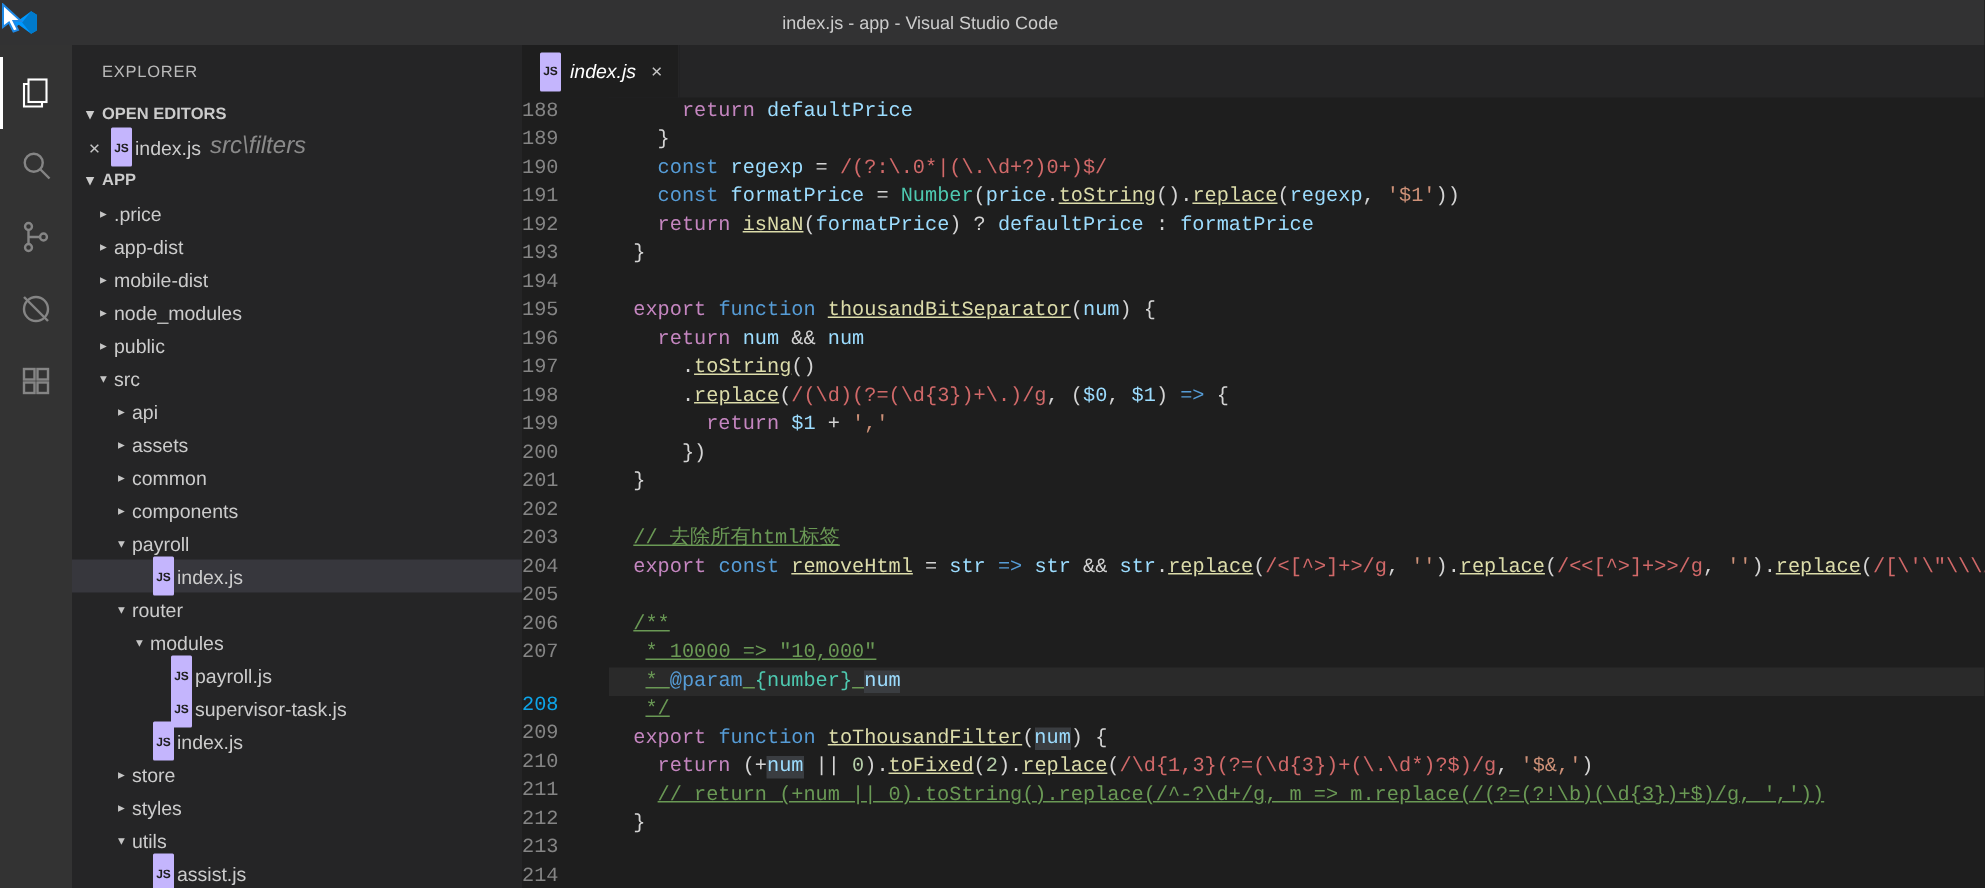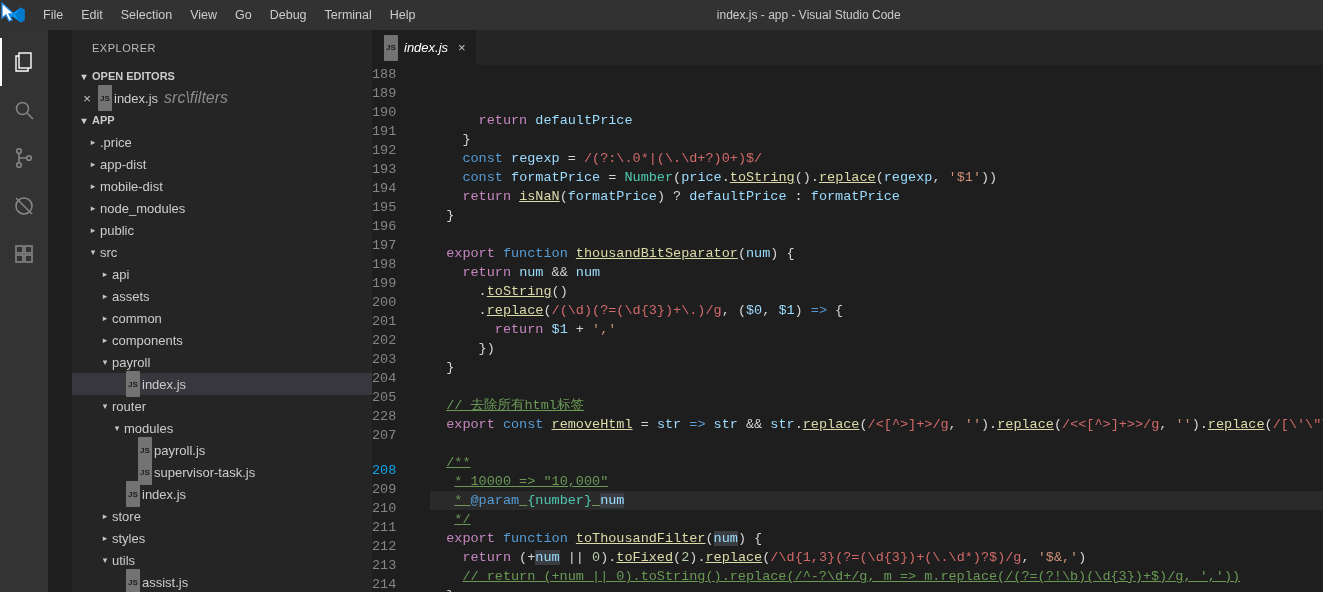--- a/index.html
+++ b/index.html
@@ -60,21 +60,20 @@
   }
   .activity-item.active { color: #ffffff; border-left: 2px solid #fff; padding-right: 2px; }
 
   
   .sidebar {
     width: 300px;
     background: #252526;
     display: flex; flex-direction: column;
     font-size: 13px;
     color: #cccccc;
-    margin-left: 24px;
   }
   .sidebar-title {
     height: 35px;
     display: flex; align-items: center;
     padding-left: 20px;
     font-size: 11px;
     letter-spacing: 0.5px;
     color: #bbbbbb;
   }
   .section-header {
@@ -133,21 +132,20 @@
     padding-top: 0;
     line-height: 19px;
   }
   .code {
     flex: 1;
     color: #d4d4d4;
     line-height: 19px;
     white-space: pre;
     overflow: hidden;
     position: relative;
-    margin-top: 46px;
   }
   .line { height: 19px; }
   .line.hl { background: #2a2a2a; }
   .line .word-hl { background: #3a3d41; }
 
   
   .c-kw   { color: #569cd6; }
   .c-kw2  { color: #c586c0; }
   .c-fn   { color: #dcdcaa; text-decoration: underline; }
   .c-var  { color: #9cdcfe; }
@@ -155,21 +153,21 @@
   .c-str  { color: #ce9178; }
   .c-re   { color: #d16969; }
   .c-cm   { color: #6a9955; text-decoration: underline; }
   .c-pn   { color: #d4d4d4; }
   .c-ty   { color: #4ec9b0; }
 
   
   .js-badge {
     display: inline-flex; align-items: center; justify-content: center;
     width: 14px; height: 26px;
-    background: #737373;
+    background: #c4b5fd;
     color: #1e1e1e;
     font-size: 8px; font-weight: 700;
     border-radius: 1px;
     font-family: Arial, sans-serif;
     font-style: normal;
   }
 
   
   .cursor-arrow {
     position: absolute;
@@ -184,30 +182,20 @@
   <path d="M1 1 L1 16 L5 13 L8 19 L11 18 L8 12 L13 12 Z" fill="#ffffff" stroke="#1e88e5" stroke-width="1.3"></path>
 </svg>
 
 <div class="title-bar">
   <div class="win-icon">
     <svg width="18" height="18" viewBox="0 0 24 24">
         <path fill="#0098ff" d="M17 2 L22 5 V19 L17 22 L6 14 L2 17 V7 L6 10 Z"></path>
         <path fill="#007acc" d="M17 2 L22 5 V19 L17 22 L9 12 Z"></path>
       </svg>
   </div>
-  <div class="menu" id="menu-bar">
-      <div class="menu-item">File</div>
-      <div class="menu-item">Edit</div>
-      <div class="menu-item">Selection</div>
-      <div class="menu-item">View</div>
-      <div class="menu-item">Go</div>
-      <div class="menu-item">Debug</div>
-      <div class="menu-item">Terminal</div>
-      <div class="menu-item">Help</div>
-    </div>
   <div class="title-text">index.js - app - Visual Studio Code</div>
 </div>
 
 <div class="workbench">
 
   <div class="activity-bar" id="activity-bar">
       <div class="activity-item active">
         <svg width="24" height="24" viewBox="0 0 24 24" fill="none" stroke="currentColor" stroke-width="1.4">
           <rect x="7" y="3" width="12" height="15"></rect>
           <path d="M7 6 H4 V21 H16 V18"></path>
@@ -411,21 +399,21 @@
           <div class="line">196</div>
           <div class="line">197</div>
           <div class="line">198</div>
           <div class="line">199</div>
           <div class="line">200</div>
           <div class="line">201</div>
           <div class="line">202</div>
           <div class="line">203</div>
           <div class="line">204</div>
           <div class="line">205</div>
-          <div class="line">228</div>
+          <div class="line">206</div>
           <div class="line">207</div>
           <div class="line" style="color: #0ea5e9; margin-top: 16px;">208</div>
           <div class="line">209</div>
           <div class="line">210</div>
           <div class="line">211</div>
           <div class="line">212</div>
           <div class="line">213</div>
           <div class="line">214</div>
         </div>
       <div class="code" id="code"><div class="line"><span class="">      </span><span class="c-kw2">return</span><span class=""> </span><span class="c-var">defaultPrice</span></div><div class="line"><span class="c-pn">    }</span></div><div class="line"><span class="">    </span><span class="c-kw">const</span><span class=""> </span><span class="c-var">regexp</span><span class="c-pn"> = </span><span class="c-re">/(?:\.0*|(\.\d+?)0+)$/</span></div><div class="line"><span class="">    </span><span class="c-kw">const</span><span class=""> </span><span class="c-var">formatPrice</span><span class="c-pn"> = </span><span class="c-ty">Number</span><span class="c-pn">(</span><span class="c-var">price</span><span class="c-pn">.</span><span class="c-fn">toString</span><span class="c-pn">().</span><span class="c-fn">replace</span><span class="c-pn">(</span><span class="c-var">regexp</span><span class="c-pn">, </span><span class="c-str">'$1'</span><span class="c-pn">))</span></div><div class="line"><span class="">    </span><span class="c-kw2">return</span><span class=""> </span><span class="c-fn">isNaN</span><span class="c-pn">(</span><span class="c-var">formatPrice</span><span class="c-pn">) ? </span><span class="c-var">defaultPrice</span><span class="c-pn"> : </span><span class="c-var">formatPrice</span></div><div class="line"><span class="c-pn">  }</span></div><div class="line"><span class=""></span></div><div class="line"><span class="">  </span><span class="c-kw2">export</span><span class=""> </span><span class="c-kw">function</span><span class=""> </span><span class="c-fn">thousandBitSeparator</span><span class="c-pn">(</span><span class="c-var">num</span><span class="c-pn">) {</span></div><div class="line"><span class="">    </span><span class="c-kw2">return</span><span class=""> </span><span class="c-var">num</span><span class="c-pn"> &amp;&amp; </span><span class="c-var">num</span></div><div class="line"><span class="">      .</span><span class="c-fn">toString</span><span class="c-pn">()</span></div><div class="line"><span class="">      .</span><span class="c-fn">replace</span><span class="c-pn">(</span><span class="c-re">/(\d)(?=(\d{3})+\.)/g</span><span class="c-pn">, (</span><span class="c-var">$0</span><span class="c-pn">, </span><span class="c-var">$1</span><span class="c-pn">) </span><span class="c-kw">=&gt;</span><span class="c-pn"> {</span></div><div class="line"><span class="">        </span><span class="c-kw2">return</span><span class=""> </span><span class="c-var">$1</span><span class="c-pn"> + </span><span class="c-str">','</span></div><div class="line"><span class="c-pn">      })</span></div><div class="line"><span class="c-pn">  }</span></div><div class="line"><span class=""></span></div><div class="line"><span class="">  </span><span class="c-cm">// 去除所有html标签</span></div><div class="line"><span class="">  </span><span class="c-kw2">export</span><span class=""> </span><span class="c-kw">const</span><span class=""> </span><span class="c-fn">removeHtml</span><span class="c-pn"> = </span><span class="c-var">str</span><span class="c-pn"> </span><span class="c-kw">=&gt;</span><span class="c-pn"> </span><span class="c-var">str</span><span class="c-pn"> &amp;&amp; </span><span class="c-var">str</span><span class="c-pn">.</span><span class="c-fn">replace</span><span class="c-pn">(</span><span class="c-re">/&lt;[^&gt;]+&gt;/g</span><span class="c-pn">, </span><span class="c-str">''</span><span class="c-pn">).</span><span class="c-fn">replace</span><span class="c-pn">(</span><span class="c-re">/&lt;&lt;[^&gt;]+&gt;&gt;/g</span><span class="c-pn">, </span><span class="c-str">''</span><span class="c-pn">).</span><span class="c-fn">replace</span><span class="c-pn">(</span><span class="c-re">/[\'\"\\\/\b\f\n</span></div><div class="line"><span class=""></span></div><div class="line"><span class="">  </span><span class="c-cm">/**</span></div><div class="line"><span class="">   </span><span class="c-cm">* 10000 =&gt; "10,000"</span></div><div class="line hl"><span class="">   </span><span class="c-cm">* </span><span class="c-kw">@param</span><span class="c-cm"> </span><span class="c-ty">{number}</span><span class="c-cm"> </span><span class="c-var word-hl">num</span></div><div class="line"><span class="">   </span><span class="c-cm">*/</span></div><div class="line"><span class="">  </span><span class="c-kw2">export</span><span class=""> </span><span class="c-kw">function</span><span class=""> </span><span class="c-fn">toThousandFilter</span><span class="c-pn">(</span><span class="c-var word-hl">num</span><span class="c-pn">) {</span></div><div class="line"><span class="">    </span><span class="c-kw2">return</span><span class="c-pn"> (+</span><span class="c-var word-hl">num</span><span class="c-pn"> || </span><span class="c-num">0</span><span class="c-pn">).</span><span class="c-fn">toFixed</span><span class="c-pn">(</span><span class="c-num">2</span><span class="c-pn">).</span><span class="c-fn">replace</span><span class="c-pn">(</span><span class="c-re">/\d{1,3}(?=(\d{3})+(\.\d*)?$)/g</span><span class="c-pn">, </span><span class="c-str">'$&amp;,'</span><span class="c-pn">)</span></div><div class="line"><span class="">    </span><span class="c-cm">// return (+num || 0).toString().replace(/^-?\d+/g, m =&gt; m.replace(/(?=(?!\b)(\d{3})+$)/g, ','))</span></div><div class="line"><span class="c-pn">  }</span></div><div class="line"><span class=""></span></div></div>

